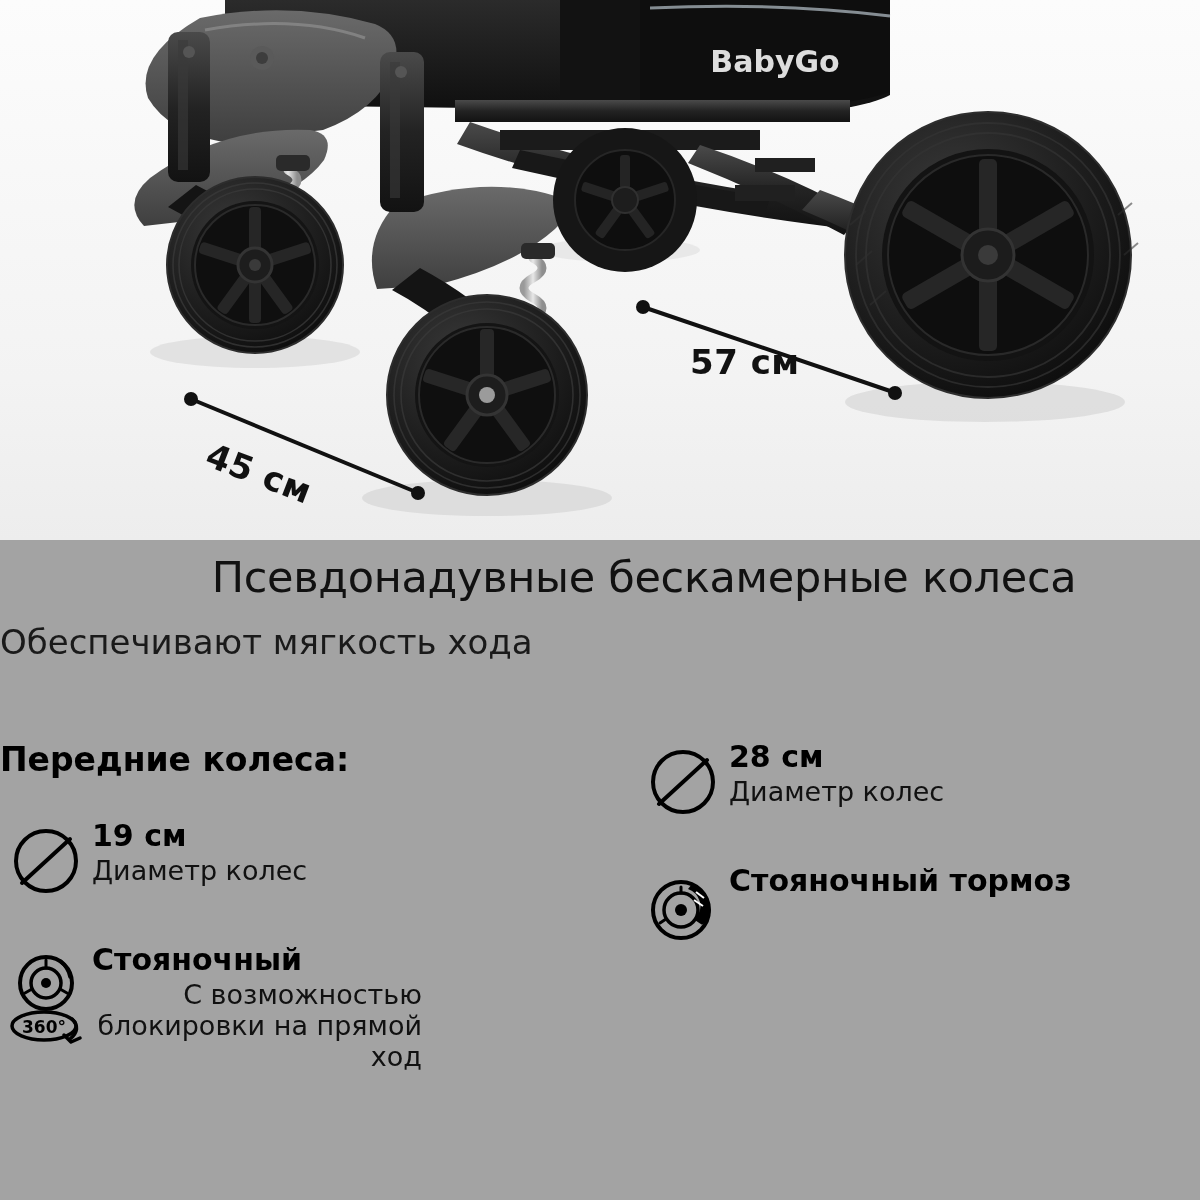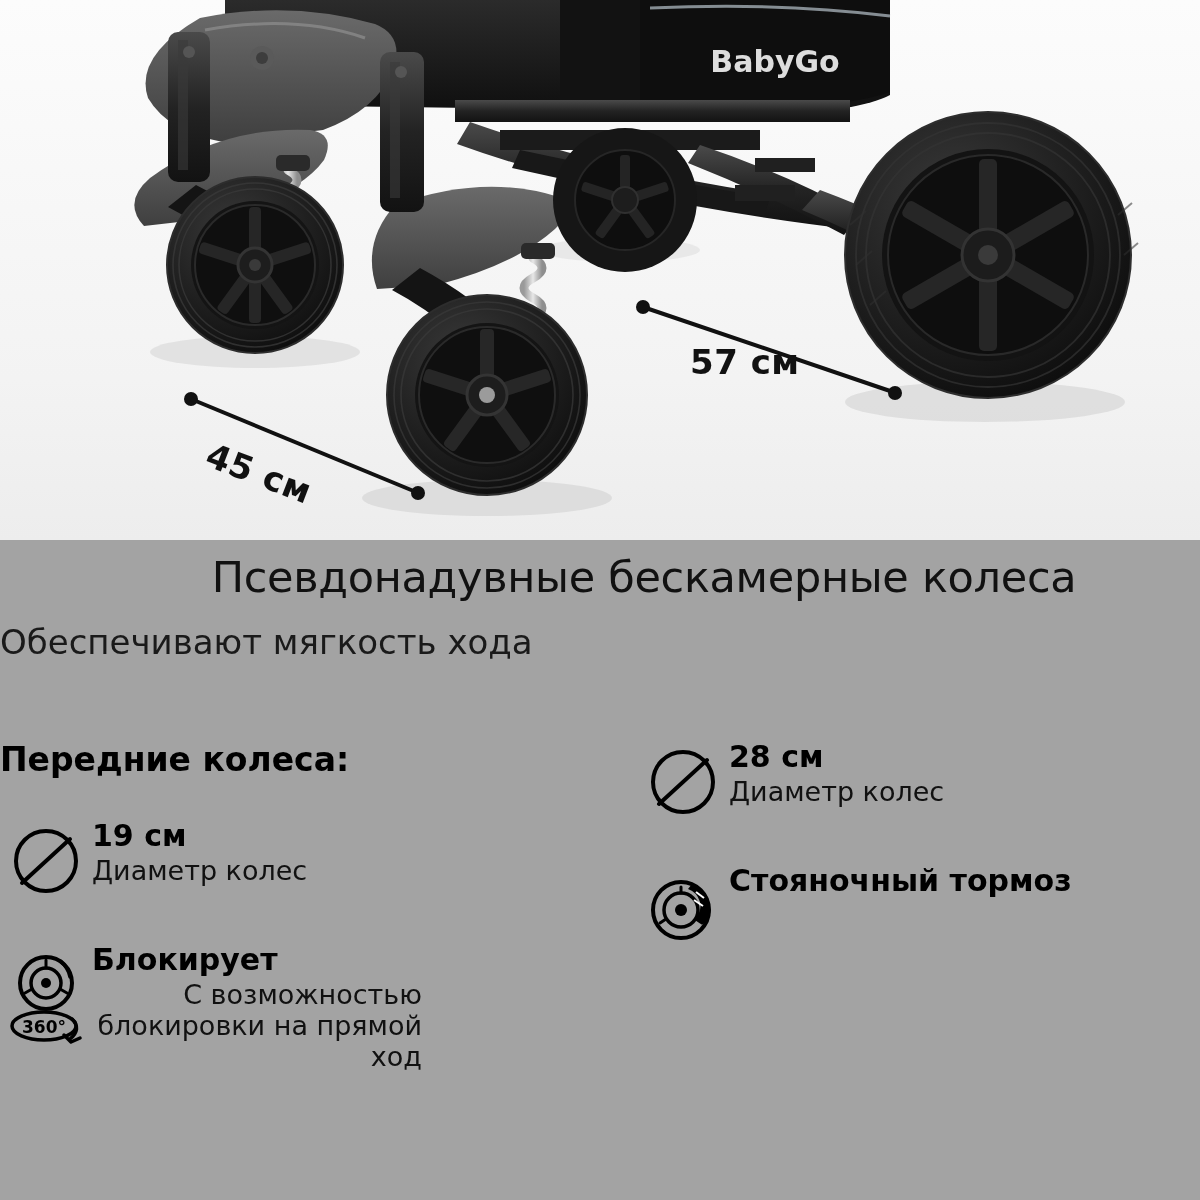--- a/index.html
+++ b/index.html
@@ -287,21 +287,21 @@
             </g>
             <path d="M60 14 a26 26 0 0 1 10 16" fill="none" stroke="#000" stroke-width="3.5" stroke-linecap="round"></path>
 
             <ellipse cx="44" cy="79" rx="32" ry="14" fill="none" stroke="#000" stroke-width="3.5"></ellipse>
             <text x="44" y="86" font-family="DejaVu Sans, sans-serif" font-size="17" font-weight="700" fill="#000" text-anchor="middle">360°</text>
             <path d="M72 72 q10 10 -2 20" fill="none" stroke="#000" stroke-width="3.5" stroke-linecap="round"></path>
             <path d="M64 88 l7 7 l9 -4" fill="none" stroke="#000" stroke-width="3.5" stroke-linecap="round" stroke-linejoin="round"></path>
           </svg>
         </div>
         <div class="ftext">
-          <div class="ftitle">Блокирует</div>
+          <div class="ftitle">Стояночный</div>
           <div class="fdesc narrow">С возможностью блокировки на прямой ход</div>
         </div>
       </div>
     </div>
 
     <div class="col col-right">
 
       <div class="feature">
         <div class="ficon">
           <svg width="76" height="76" viewBox="0 0 76 76">

